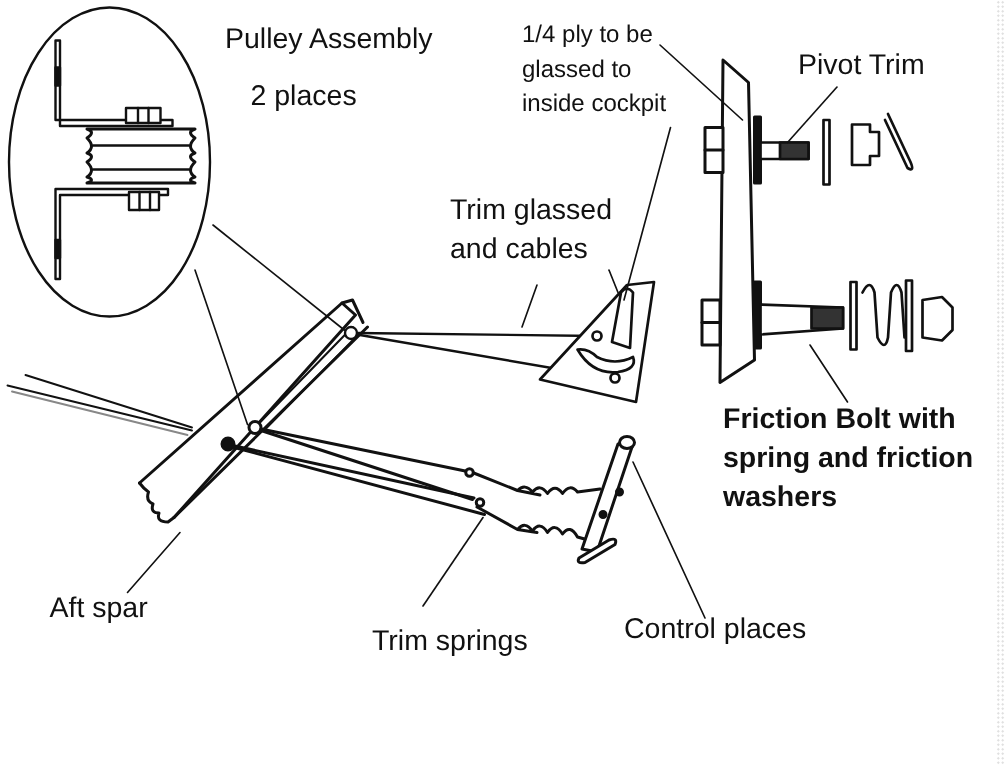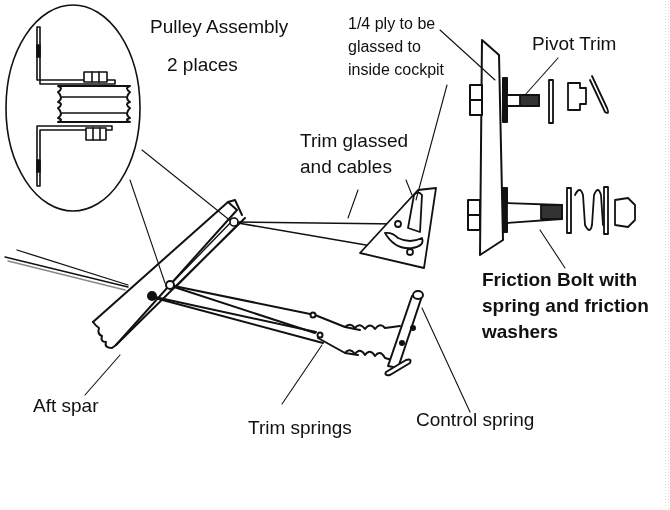--- a/index.html
+++ b/index.html
@@ -142,15 +142,15 @@
 glassed to
 inside cockpit</div>
 <div class="lbl" style="left:532px; top:33px;">Pivot Trim</div>
 <div class="lbl" style="left:300px; top:128px; line-height:26px;">Trim glassed
 and cables</div>
 <div class="lbl" style="left:482px; top:267px; line-height:26px;font-weight:bold;">Friction Bolt with
 spring and friction
 washers</div>
 <div class="lbl" style="left:33px; top:395px;">Aft spar</div>
 <div class="lbl" style="left:248px; top:405px;margin-top:12px;">Trim springs</div>
-<div class="lbl" style="left:416px; top:409px;">Control spring</div>
+<div class="lbl" style="left:416px; top:409px;">Control places</div>
 
 <div class="edge"></div>
 
 </body></html>

